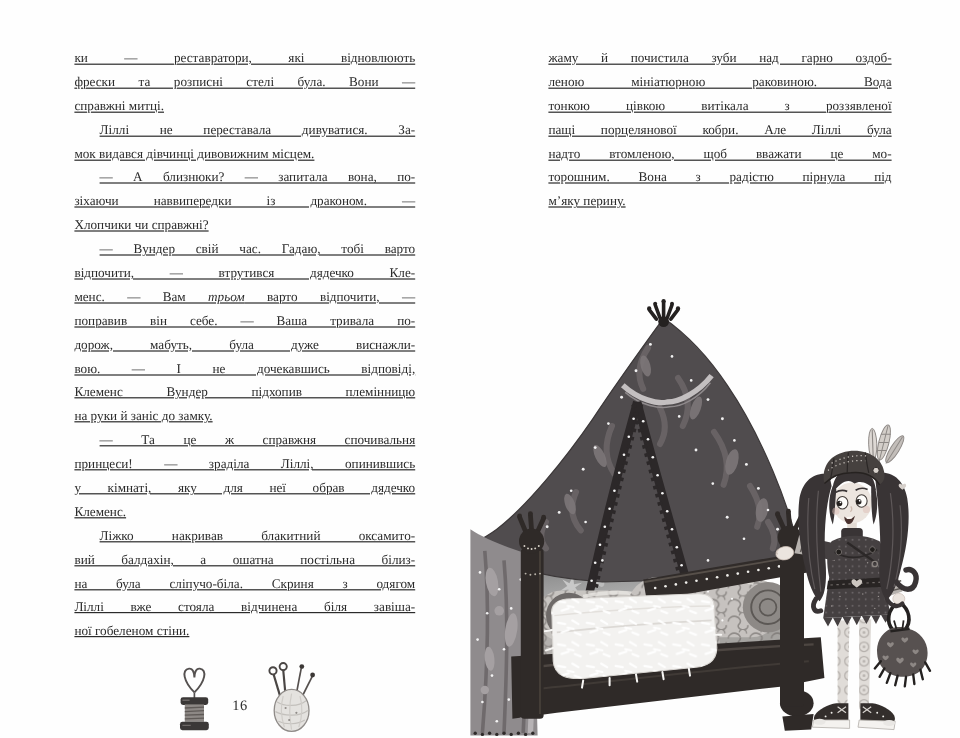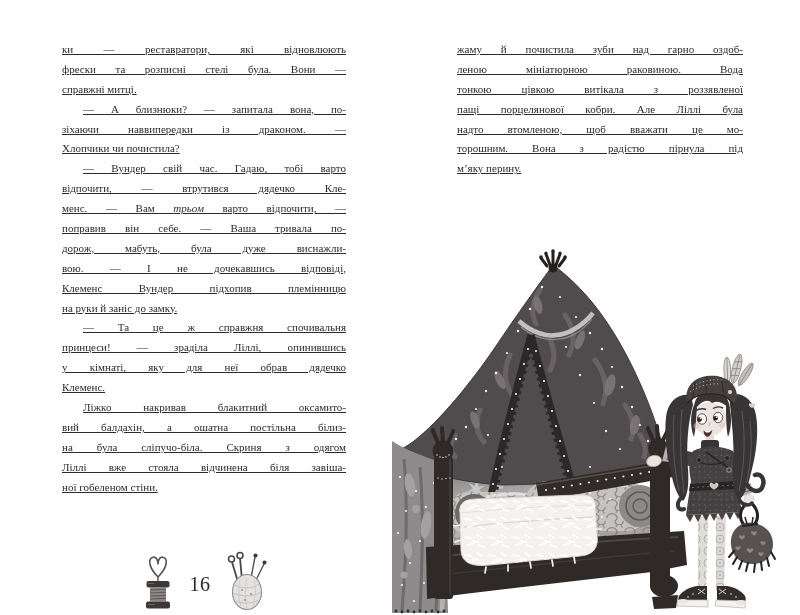--- a/index.html
+++ b/index.html
@@ -12,39 +12,43 @@
   #left-text  { left:62px;  width:284px; }
   #right-text { left:457px; width:286px; }
   .tline { text-align:justify; text-align-last:justify; white-space:nowrap; height:19.9px; overflow:visible; }
   .tlast { text-align-last:left; }
   .tindent { text-indent:21px; }
   .it { font-style:italic; }
   .footer {
     position:absolute; left:62px; top:541px; width:284px; height:70px;
     display:flex; justify-content:center; align-items:flex-end; gap:9px;
   }
-  .pagenum { font-size:20px; letter-spacing:0.5px; margin:0 5px 15px 5px; color:#2b2b2b; }
+  .pagenum { font-size:12px; letter-spacing:0.5px; margin:0 5px 15px 5px; color:#2b2b2b; }
   .footer svg { display:block; }
   .illustration { position:absolute; left:390px; top:245px; width:410px; height:370px; }
 </style>
 </head>
 <body>
 
 <div class="spread">
 
   <div id="left-text" class="textcol">
       <div>
         <div class="tline">ки — реставратори, які відновлюють</div>
         <div class="tline">фрески та розписні стелі була. Вони —</div>
         <div class="tline tlast">справжні митці.</div>
       </div>
       <div>
+        <div class="tline tindent">Ліллі не переставала дивуватися. За-</div>
+        <div class="tline tlast">мок видався дівчинці дивовижним місцем.</div>
+      </div>
+      <div>
         <div class="tline tindent">— А близнюки? — запитала вона, по-</div>
         <div class="tline">зіхаючи наввипередки із драконом. —</div>
-        <div class="tline tlast">Хлопчики чи почистила?</div>
+        <div class="tline tlast">Хлопчики чи справжні?</div>
       </div>
       <div>
         <div class="tline tindent">— Вундер свій час. Гадаю, тобі варто</div>
         <div class="tline">відпочити, — втрутився дядечко Кле-</div>
         <div class="tline"><span>менс. — Вам </span><span class="it">трьом</span><span> варто відпочити, —</span></div>
         <div class="tline">поправив він себе. — Ваша тривала по-</div>
         <div class="tline">дорож, мабуть, була дуже виснажли-</div>
         <div class="tline">вою. — І не дочекавшись відповіді,</div>
         <div class="tline">Клеменс Вундер підхопив племінницю</div>
         <div class="tline tlast">на руки й заніс до замку.</div>

